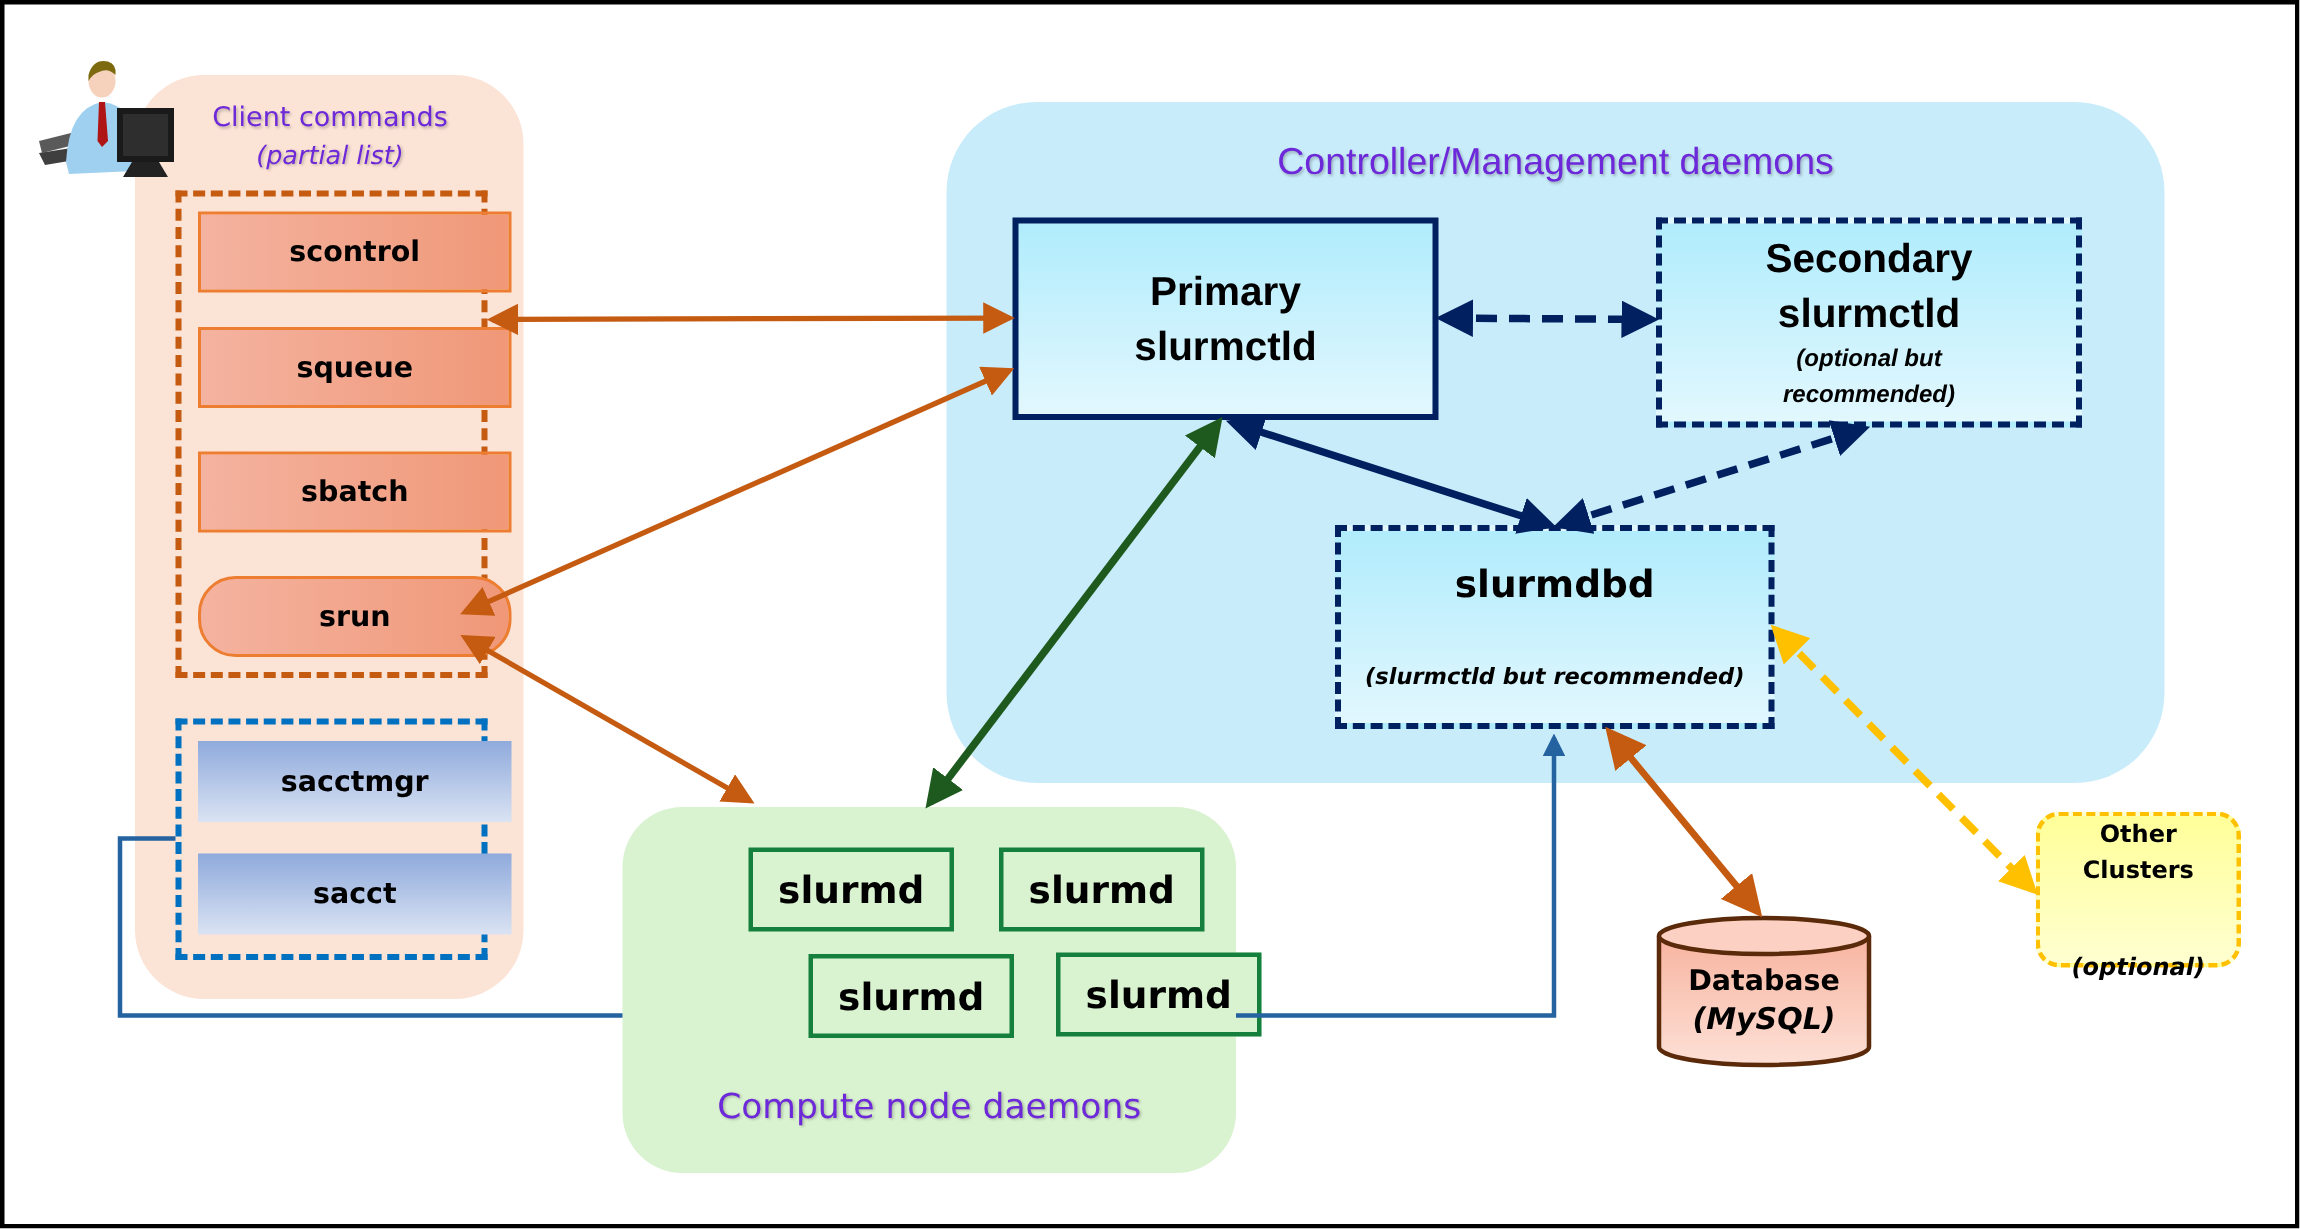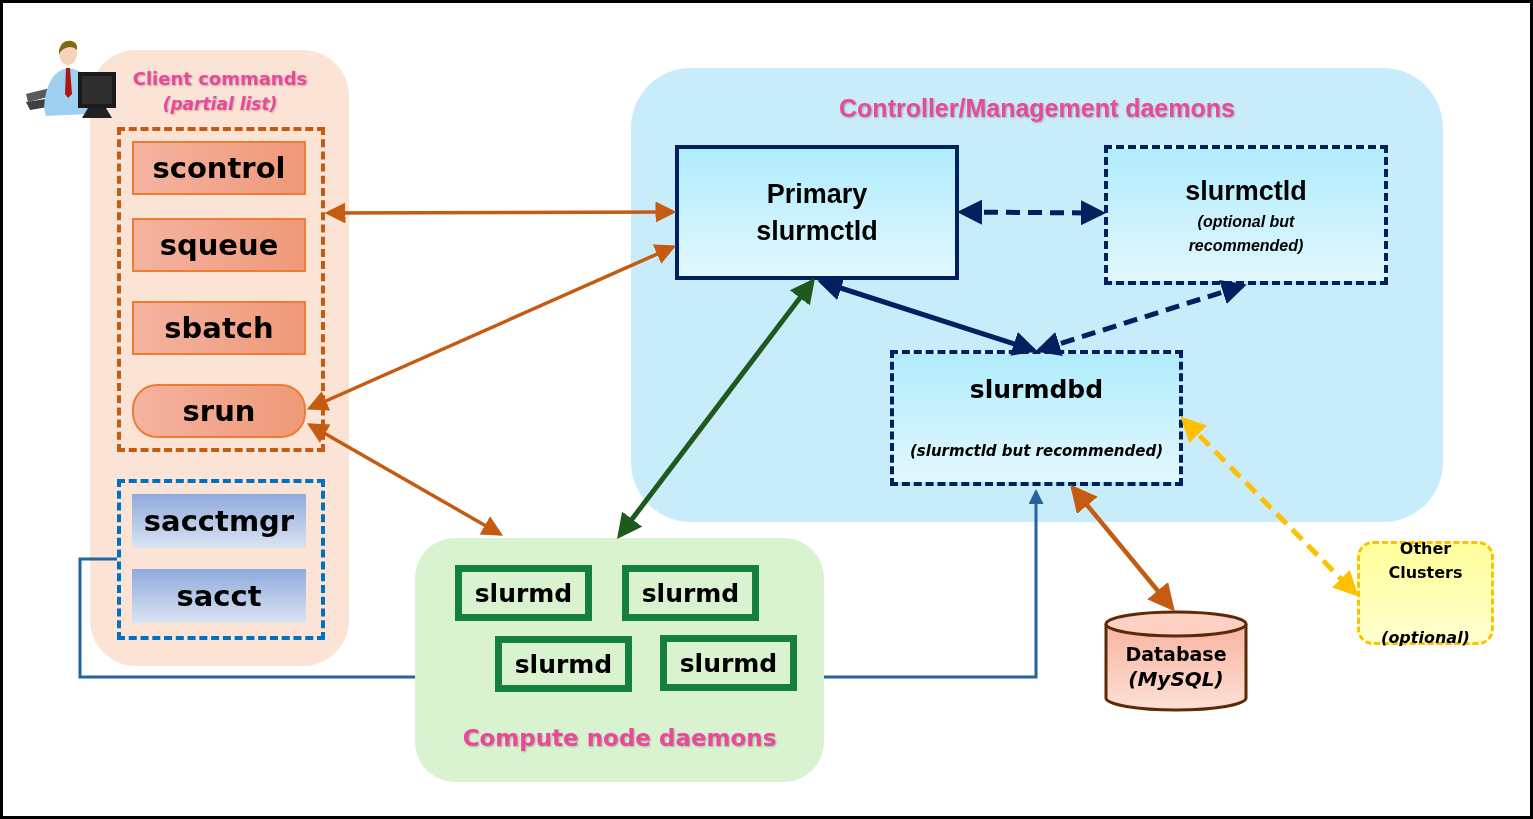--- a/index.html
+++ b/index.html
@@ -5,52 +5,52 @@
   * { box-sizing: border-box; margin: 0; padding: 0; }
   html, body { width: 1533px; height: 819px; background: #ffffff; overflow: hidden; }
   body { font-family: "DejaVu Sans", "Liberation Sans", sans-serif; position: relative; }
   .frame { position: absolute; left: 0; top: 0; width: 1533px; height: 819px; border: 3px solid #000; background: #fff; }
   .abs { position: absolute; }
   .region { position: absolute; border-radius: 46px; }
   .client-region { left: 90px; top: 50px; width: 259px; height: 616px; background: #fbe3d6; }
   .ctrl-region { left: 631px; top: 68px; width: 812px; height: 454px; background: #c9ecfa; border-radius: 60px; }
   .compute-region { left: 415px; top: 538px; width: 409px; height: 244px; background: #d9f2d0; border-radius: 40px; }
 
-  .title { position: absolute; font-weight: bold; color: #ec4899; text-align: center; white-space: nowrap; }
+  .title { position: absolute; font-weight: normal; color: #6d28d9; text-align: center; white-space: nowrap; }
   .client-title { left: 120px; top: 68px; width: 200px; font-size: 18px; text-shadow: 1px 1px 2px rgba(0,0,0,0.25); }
   .client-sub { left: 120px; top: 94px; width: 200px; font-size: 17px; font-style: italic; text-shadow: 1px 1px 2px rgba(0,0,0,0.25); }
   .ctrl-title { left: 631px; top: 94px; width: 812px; font-size: 25px; font-family: "Liberation Sans", sans-serif; text-shadow: 1px 1px 2px rgba(0,0,0,0.25); }
   .compute-title { left: 415px; top: 725px; width: 409px; font-size: 23px; text-shadow: 1px 1px 2px rgba(0,0,0,0.25); }
 
   .dash-orange { position: absolute; left: 117px; top: 127px; width: 208px; height: 325px; border: 4px dashed #c55a11; }
   .dash-blue { position: absolute; left: 117px; top: 479px; width: 208px; height: 161px; border: 4px dashed #0070c0; }
 
-  .cmd { position: absolute; left: 132px; width: 174px; display: flex; align-items: center; justify-content: center;
-         font-weight: bold; font-size: 29px; color: #000; }
+  .cmd { position: absolute; left: 132px; width: 209px; display: flex; align-items: center; justify-content: center;
+         font-weight: bold; font-size: 19px; color: #000; }
   .cmd.orange { background: linear-gradient(90deg, #f4b3a0, #f09878); border: 2px solid #ed7d31; height: 54px; }
   .cmd.blue { background: linear-gradient(180deg, #8faadc, #dae3f3); height: 54px; }
 
   .daemon { position: absolute; display: flex; flex-direction: column; align-items: center; justify-content: center; text-align: center; }
   .primary { left: 675px; top: 145px; width: 284px; height: 135px; border: 4px solid #002060;
              background: linear-gradient(180deg, #b0ecfc, #e2f7fe); }
   .primary .name { font-family: "Liberation Sans", sans-serif; font-weight: bold; font-size: 27px; line-height: 37px; }
   .secondary { left: 1104px; top: 145px; width: 284px; height: 140px; border: 4px dashed #002060;
                background: linear-gradient(180deg, #b0ecfc, #e2f7fe); }
   .secondary .name { font-family: "Liberation Sans", sans-serif; font-weight: bold; font-size: 27px; line-height: 37px; }
   .secondary .sub { font-family: "Liberation Sans", sans-serif; font-style: italic; font-weight: bold; font-size: 16px; line-height: 24px; }
   .slurmdbd { left: 890px; top: 350px; width: 293px; height: 136px; border: 4px dashed #002060;
               background: linear-gradient(180deg, #b0ecfc, #e2f7fe); gap: 33px; }
   .slurmdbd .name { font-weight: bold; font-size: 25px; line-height: 32px; }
   .slurmdbd .sub { font-style: italic; font-weight: bold; font-size: 15px; line-height: 24px; }
 
-  .slurmd { position: absolute; border: 7px solid #15803d; background: #d9f2d0; display: flex; align-items: center; justify-content: center;
-            font-weight: bold; font-size: 25px; width: 137px; height: 56px; }
+  .slurmd { position: absolute; border: 3px solid #15803d; background: #d9f2d0; display: flex; align-items: center; justify-content: center;
+            font-weight: bold; font-size: 25px; width: 137px; height: 56px; margin-left: 44px; }
 
   .other { position: absolute; left: 1357px; top: 541px; width: 137px; height: 104px; border: 3px dashed #ffc000; border-radius: 16px;
-           background: linear-gradient(180deg, #ffff99, #ffffd0); display: flex; flex-direction: column; align-items: center; justify-content: center; text-align: center; }
+           background: linear-gradient(180deg, #ffff99, #ffffd0); display: flex; flex-direction: column; align-items: center; text-align: center; }
   .other .name { font-weight: bold; font-size: 16px; line-height: 24px; }
   .other .sub { font-weight: bold; font-style: italic; font-size: 16px; line-height: 24px; margin-top: 41px; }
 
   .db-label { position: absolute; left: 1104px; top: 640px; width: 144px; text-align: center; }
   .db-label .name { font-weight: bold; font-size: 19px; line-height: 28px; }
   .db-label .sub { font-weight: bold; font-style: italic; font-size: 20px; line-height: 22px; }
 
   svg.overlay { position: absolute; left: 0; top: 0; width: 1533px; height: 819px; pointer-events: none; }
 </style>
 </head>
@@ -88,20 +88,21 @@
 <div class="cmd blue" style="top:569px;">sacct</div>
 
 <div class="title ctrl-title">Controller/Management daemons</div>
 
 <div class="daemon primary">
   <div class="name">Primary</div>
   <div class="name">slurmctld</div>
 </div>
 
 <div class="daemon secondary">
+  <div class="name">Secondary</div>
   <div class="name">slurmctld</div>
   <div class="sub">(optional but</div>
   <div class="sub">recommended)</div>
 </div>
 
 <div class="daemon slurmdbd">
   <div class="name">slurmdbd</div>
   <div class="sub">(slurmctld but recommended)</div>
 </div>
 

